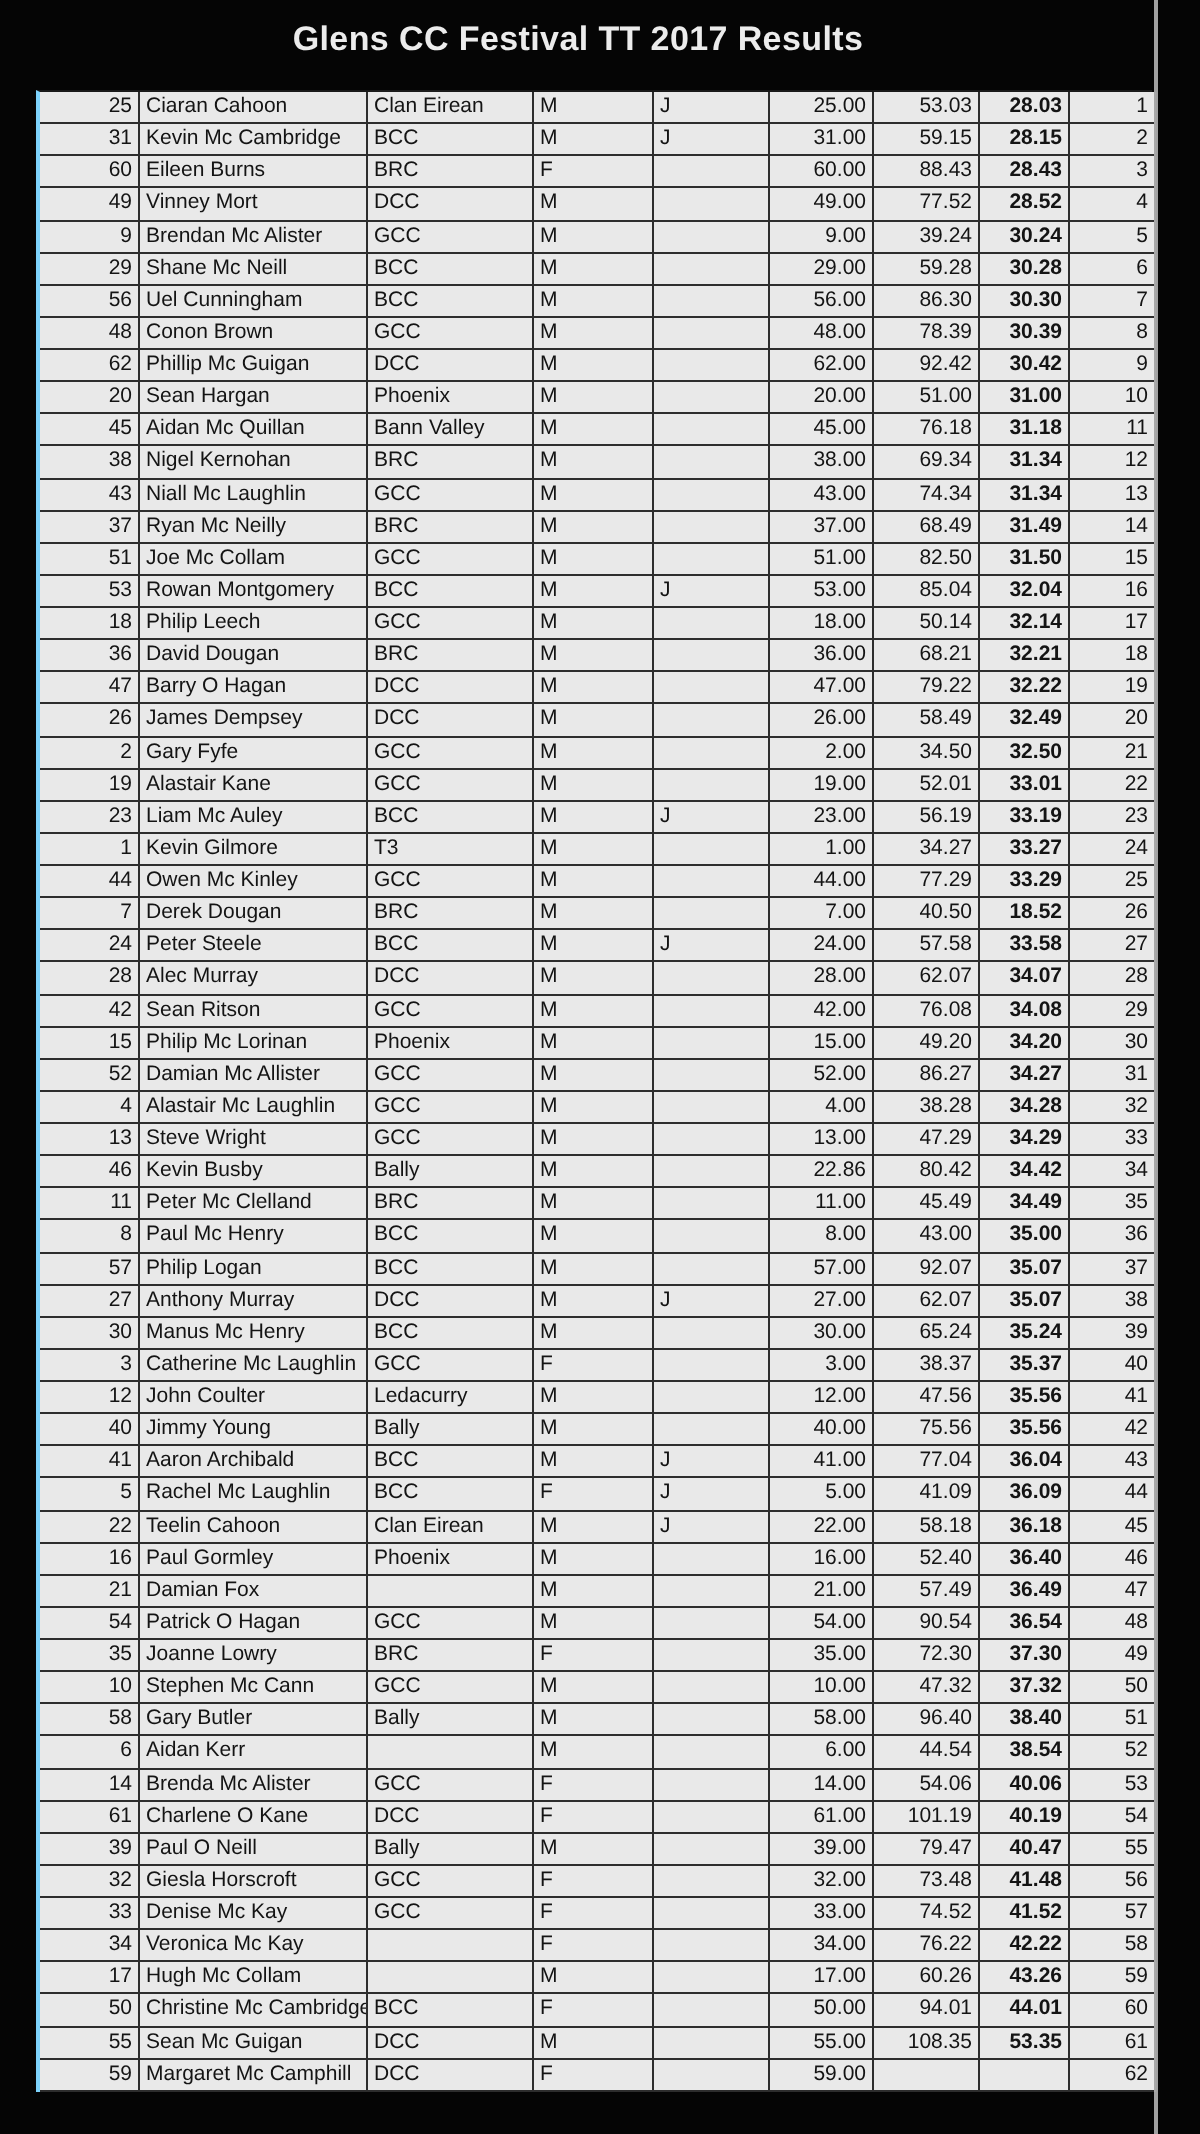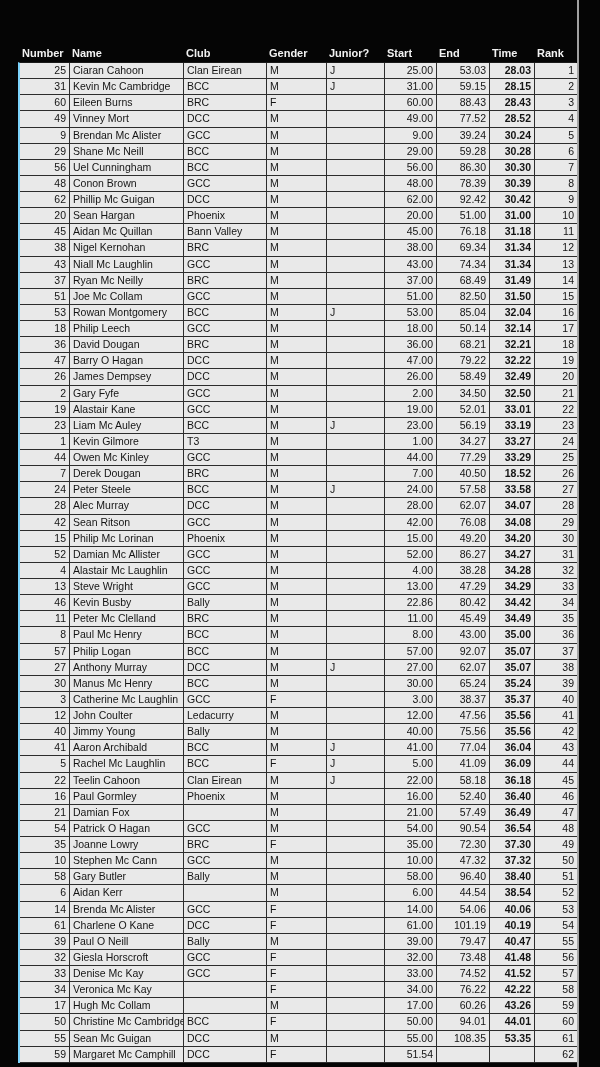--- a/index.html
+++ b/index.html
@@ -19,32 +19,22 @@
         box-sizing:border-box;overflow:hidden;white-space:nowrap;}
   .col-number,.col-start,.col-end,.col-time,.col-rank{text-align:right;padding-right:3px;}
   .col-name,.col-club,.col-gender,.col-junior{text-align:left;padding-left:3px;}
   .col-time{font-weight:bold;}
   .edge-line{position:absolute;left:577px;top:0;width:2px;height:1067px;background:#bdbdbd;opacity:.85;}
 </style>
 </head>
 <body>
 
 <div class="page">
+  <div class="title">Glens CC Festival TT 2017 Results</div>
   <div class="table">
-    <div class="grid-row hrow">
-        <div class="hcell">Number</div>
-        <div class="hcell">Name</div>
-        <div class="hcell">Club</div>
-        <div class="hcell">Gender</div>
-        <div class="hcell">Junior?</div>
-        <div class="hcell">Start</div>
-        <div class="hcell">End</div>
-        <div class="hcell">Time</div>
-        <div class="hcell">Rank</div>
-      </div>
     <div class="body">
         <div class="grid-row row">
           <div class="cell col-number">25</div>
           <div class="cell col-name">Ciaran Cahoon</div>
           <div class="cell col-club">Clan Eirean</div>
           <div class="cell col-gender">M</div>
           <div class="cell col-junior">J</div>
           <div class="cell col-start">25.00</div>
           <div class="cell col-end">53.03</div>
           <div class="cell col-time">28.03</div>
@@ -709,21 +699,21 @@
           <div class="cell col-end">108.35</div>
           <div class="cell col-time">53.35</div>
           <div class="cell col-rank">61</div>
         </div>
         <div class="grid-row row">
           <div class="cell col-number">59</div>
           <div class="cell col-name">Margaret Mc Camphill</div>
           <div class="cell col-club">DCC</div>
           <div class="cell col-gender">F</div>
           <div class="cell col-junior"></div>
-          <div class="cell col-start">51.54</div>
+          <div class="cell col-start">59.00</div>
           <div class="cell col-end"></div>
           <div class="cell col-time"></div>
           <div class="cell col-rank">62</div>
         </div>
       </div>
   </div>
   <div class="edge-line"></div>
 </div>
 
 </body></html>

